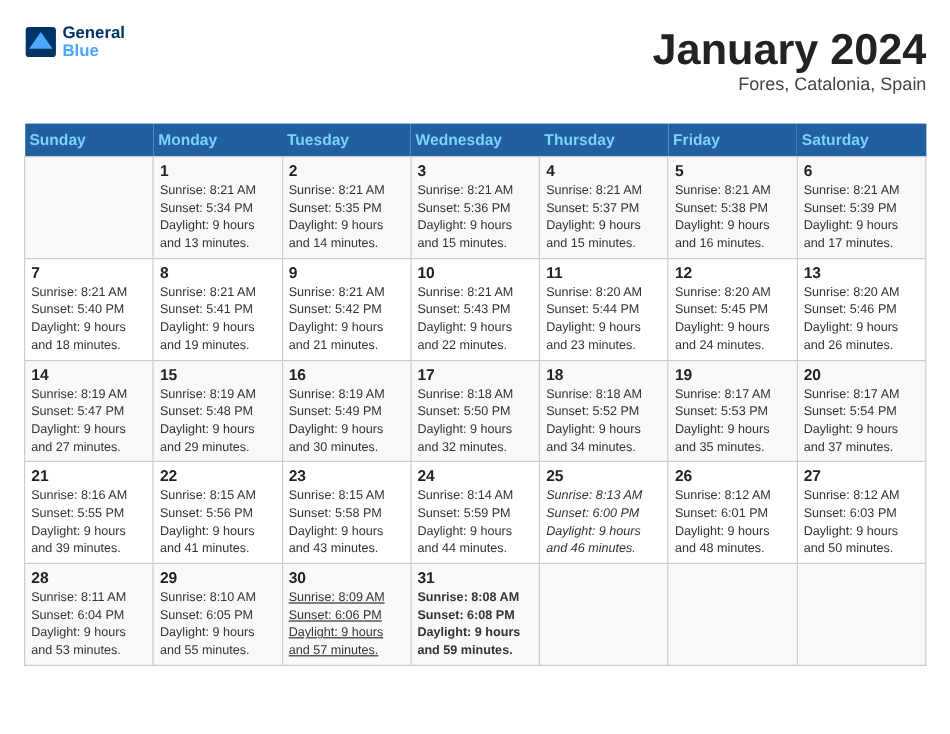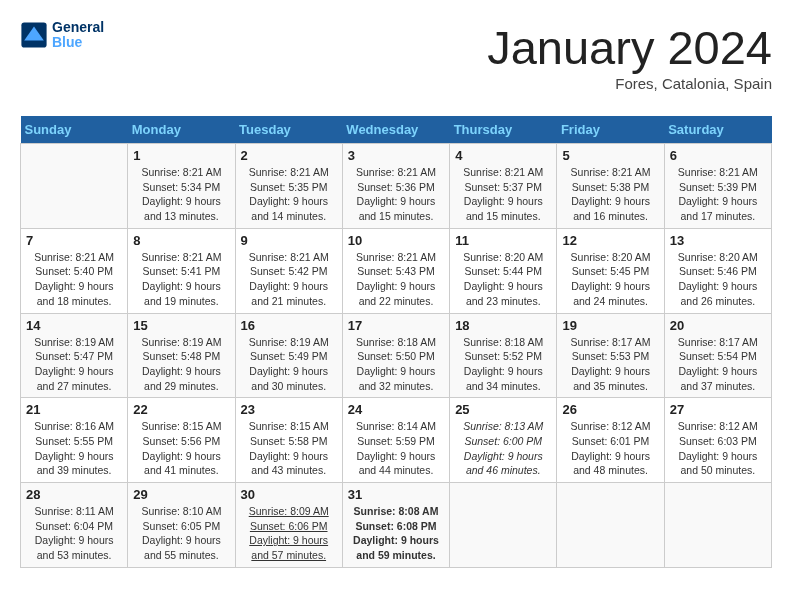--- a/index.html
+++ b/index.html
@@ -22,22 +22,22 @@
     }
     .logo-icon {
       width: 28px;
       height: 28px;
       margin-right: 4px;
     }
     .title-block {
       text-align: right;
     }
     .month-title {
-      font-size: 47px;
-      font-weight: normal;
+      font-size: 36px;
+      font-weight: bold;
       color: #222;
     }
     .subtitle {
       font-size: 15px;
       color: #444;
     }
     table {
       width: 100%;
       border-collapse: collapse;
       font-size: 11px;
@@ -67,21 +67,20 @@
       font-weight: bold;
       font-size: 13px;
       color: #222;
       display: block;
       margin-bottom: 2px;
     }
     .day-info {
       color: #333;
       font-size: 10.5px;
       line-height: 1.4;
-      text-align: center;
     }
     .empty-cell {
       background-color: #f9f9f9;
     }
   </style>
 </head>
 <body>
 
 <div class="header">
   <div class="logo">

